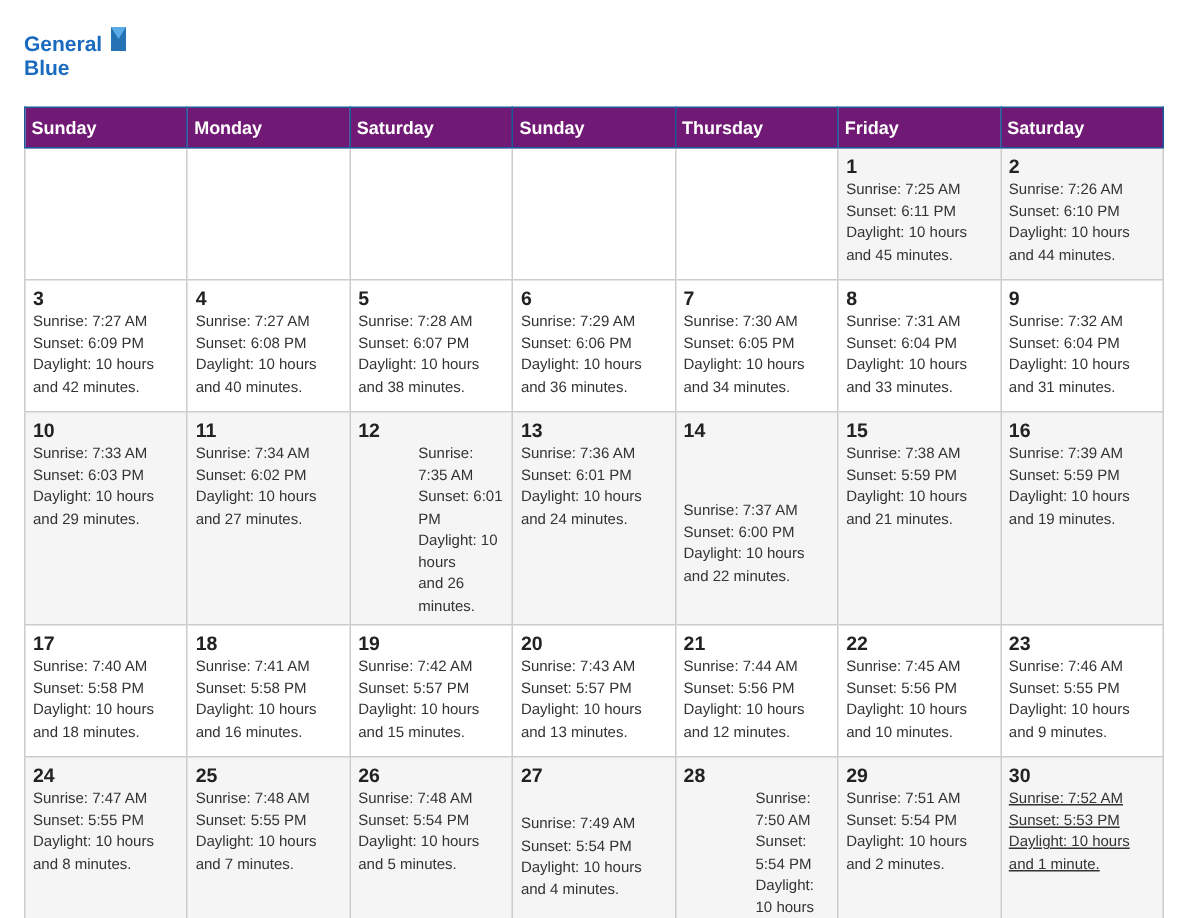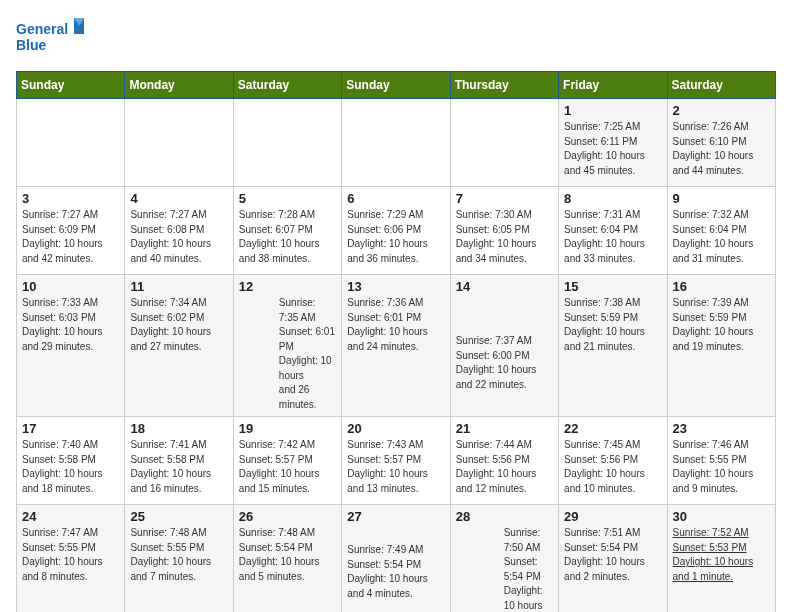--- a/index.html
+++ b/index.html
@@ -32,21 +32,21 @@
     .location {
       font-size: 14px;
       color: #555;
     }
     table {
       width: 100%;
       border-collapse: collapse;
       table-layout: fixed;
     }
     thead tr th {
-      background-color: #4d7c0f;
+      background-color: #701a75;
       color: #fff;
       font-size: 12px;
       font-weight: bold;
       padding: 6px 4px;
       text-align: left;
       border: 1px solid #1a5a9a;
     }
     tbody tr td {
       border: 1px solid #ccc;
       vertical-align: top;

